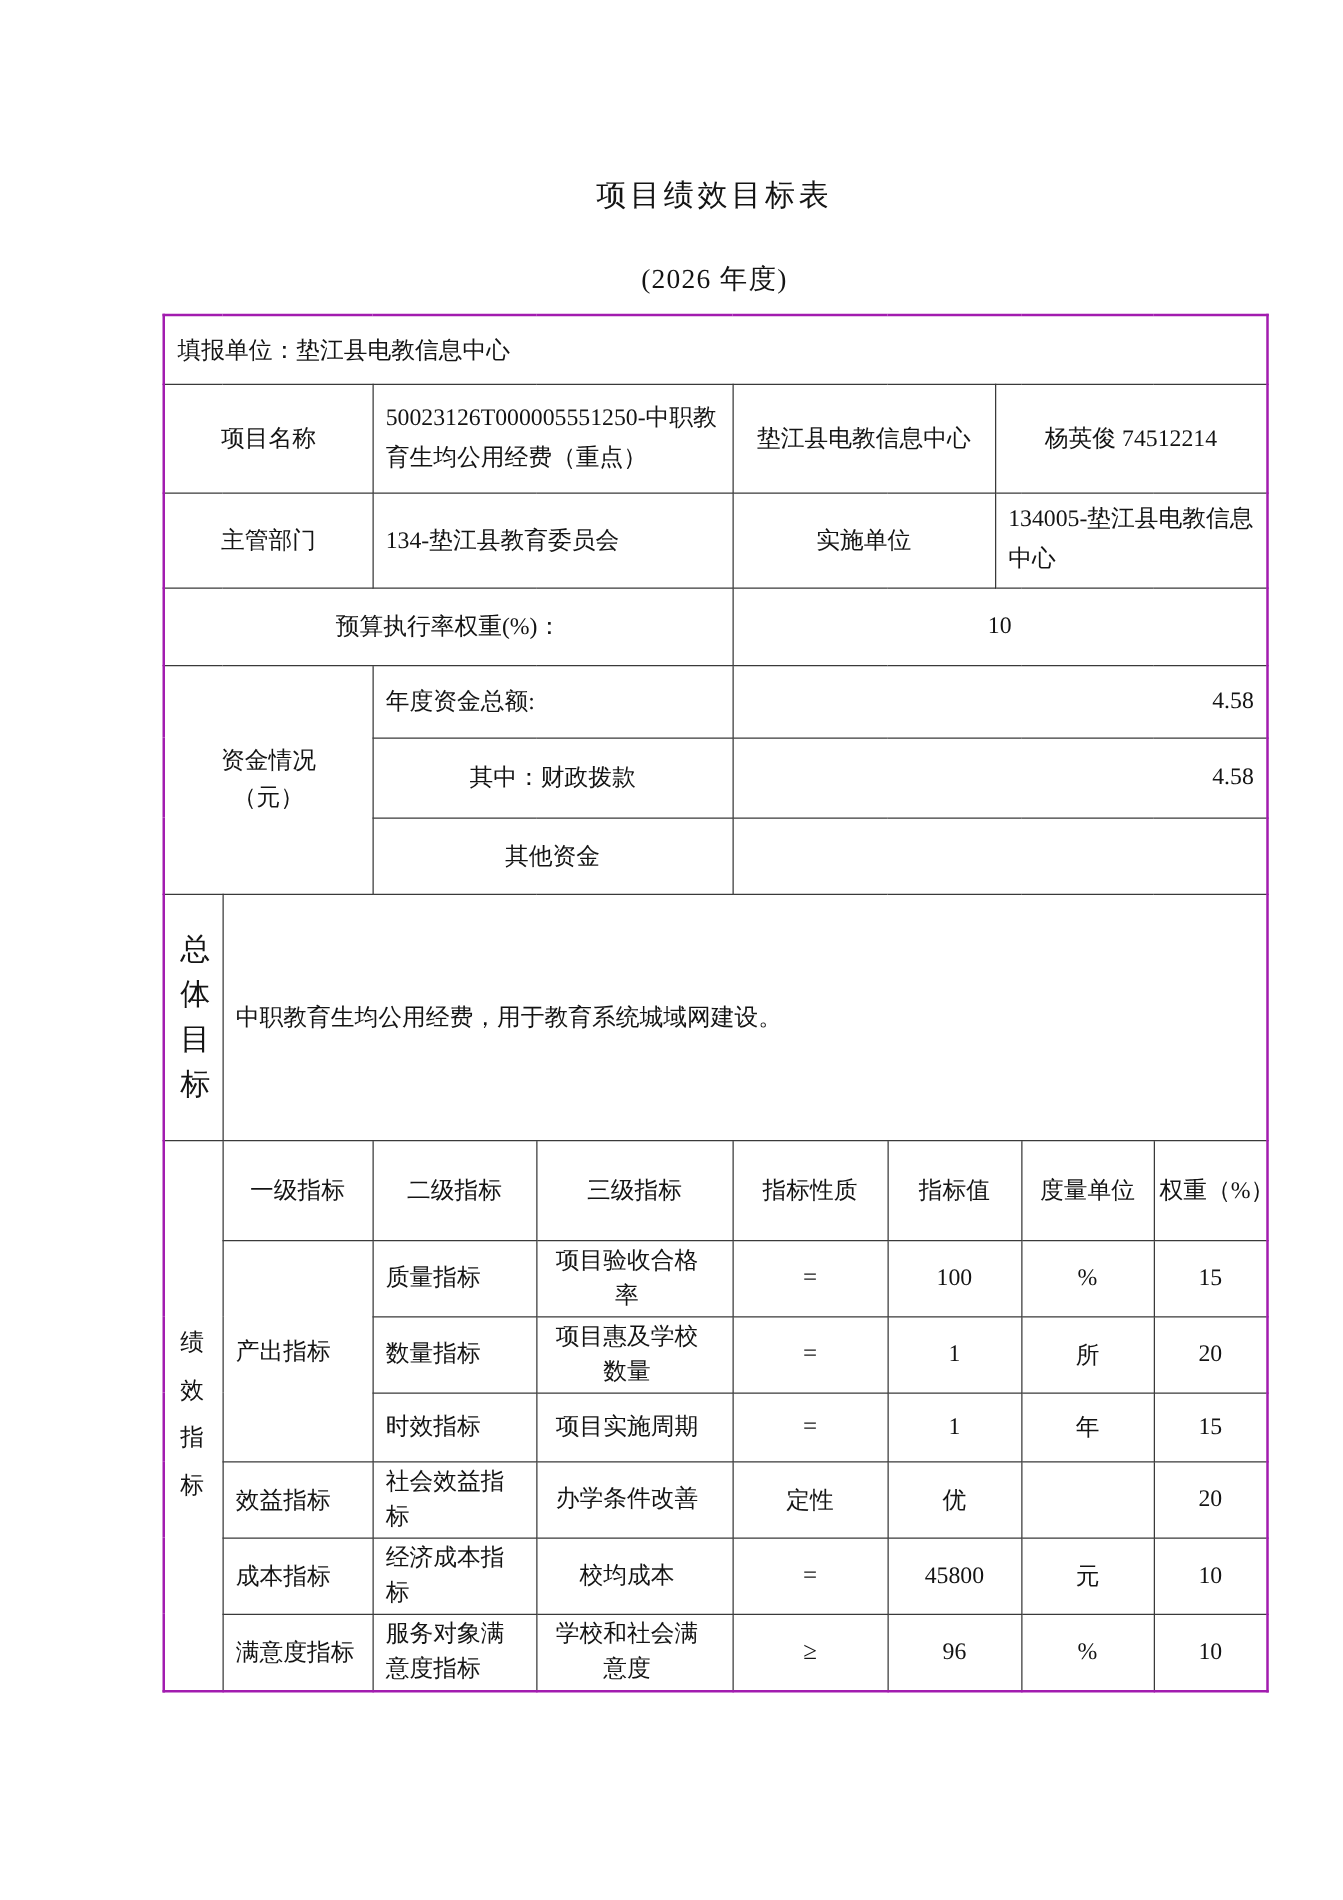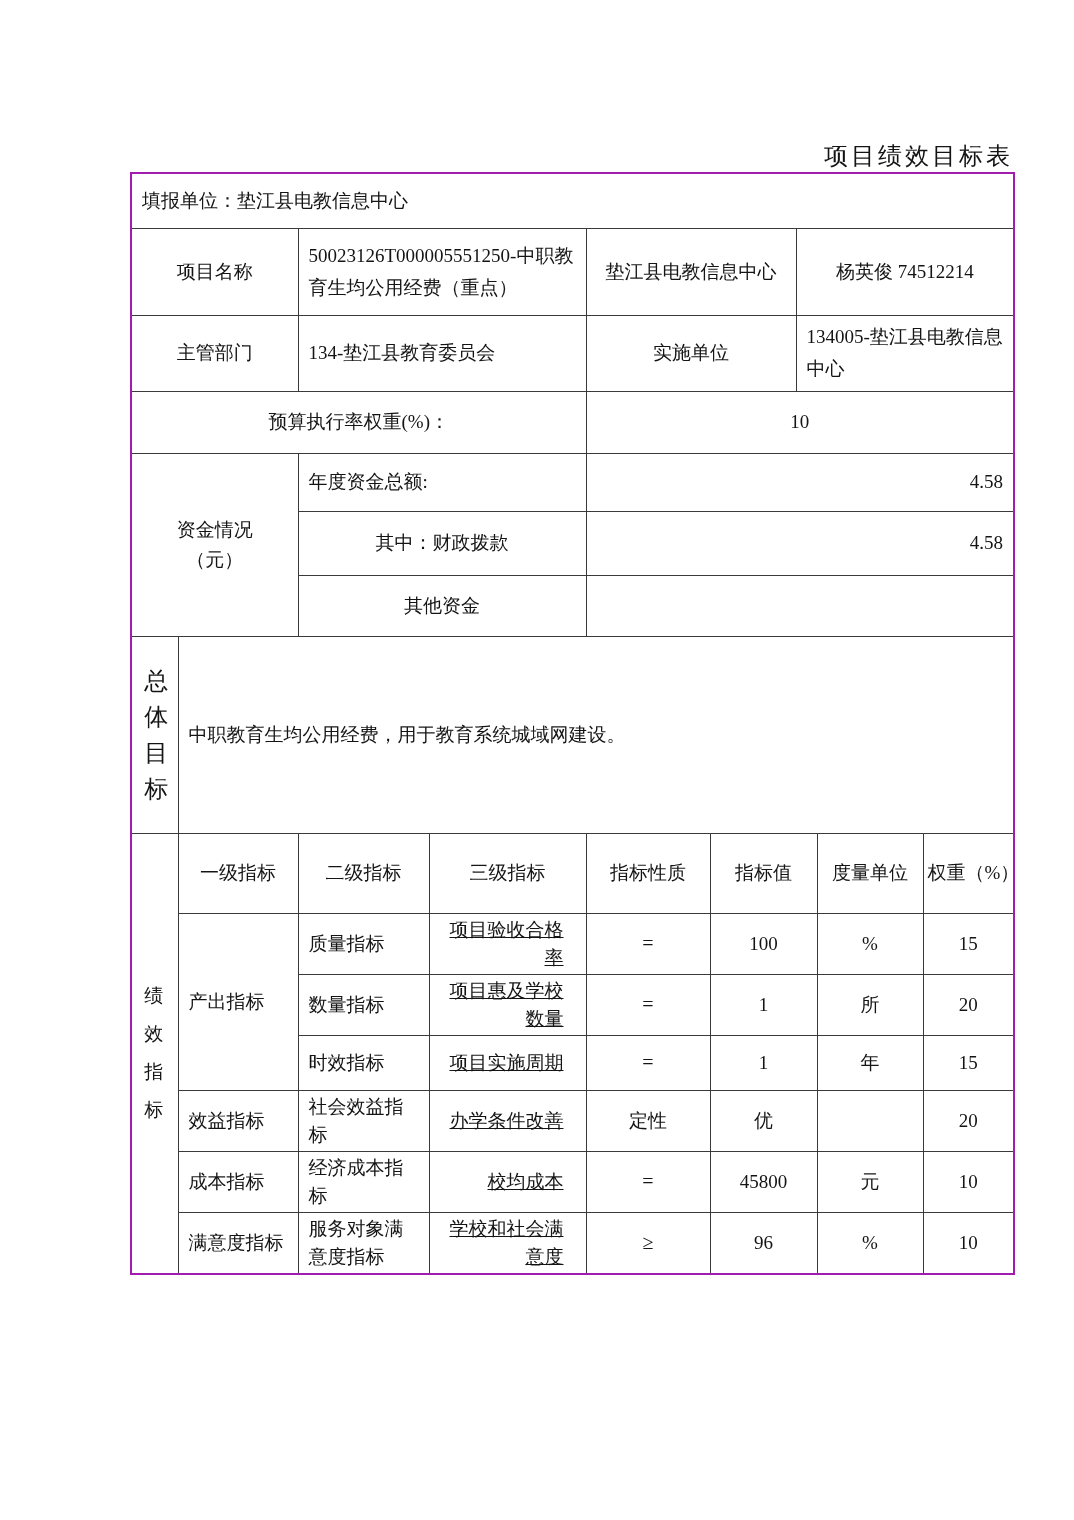--- a/index.html
+++ b/index.html
@@ -2,47 +2,48 @@
 <html><head>
 <meta charset="utf-8">
 <style>
   html,body{margin:0;padding:0;}
   body{
     width:1074px;height:1520px;background:#ffffff;
     font-family:"Liberation Serif","DejaVu Serif",serif;
     color:#141414;overflow:hidden;
   }
   .doc{margin-left:130px;width:883px;}
-  .title{margin-top:140px;font-size:24px;letter-spacing:3px;text-align:right;}
+  .title{margin-top:140px;font-size:24px;letter-spacing:3px;text-align:center;}
   .subtitle{margin-top:36px;margin-bottom:13px;font-size:22px;letter-spacing:1px;text-align:center;}
   table.main{
     width:883px;border-collapse:collapse;table-layout:fixed;
     border:2px solid #a21caf;
   }
   td{
     border:1px solid #3a3a3a;font-size:19px;padding:2px 4px;
     vertical-align:middle;overflow:hidden;
   }
   .al{text-align:left;padding-left:10px;}
   .ac{text-align:center;}
   .ar{text-align:right;padding-right:10px;margin-top:10px;}
   .ba{word-break:break-all;line-height:32px;}
   .nowrap{white-space:nowrap;}
   .inner2{width:110px;word-break:break-all;line-height:28px;text-align:left;}
-  .inner3{width:124px;word-break:break-all;line-height:28px;text-align:right;text-decoration:underline;}
+  .inner3{width:124px;word-break:break-all;line-height:28px;text-align:center;}
   .wrapbox{width:82px;margin:12px auto;line-height:30px;text-align:center;word-break:break-all;}
   .vlabel{width:21px;margin:0 auto;line-height:36px;text-align:center;word-break:break-all;font-size:24px;}
   .vlabel2{width:21px;margin:0 auto;line-height:38px;word-break:break-all;font-size:19px;}
   .nature{font-size:20px;}
 </style>
 </head>
 <body>
 
 <div class="doc">
   <div class="title">项目绩效目标表</div>
+  <div class="subtitle">(2026 年度)</div>
 
   <table class="main">
     <colgroup>
       <col style="width:47px">
         <col style="width:120px">
         <col style="width:131px">
       <col style="width:157px">
         <col style="width:124px">
         <col style="width:86px">
       <col style="width:21px">

